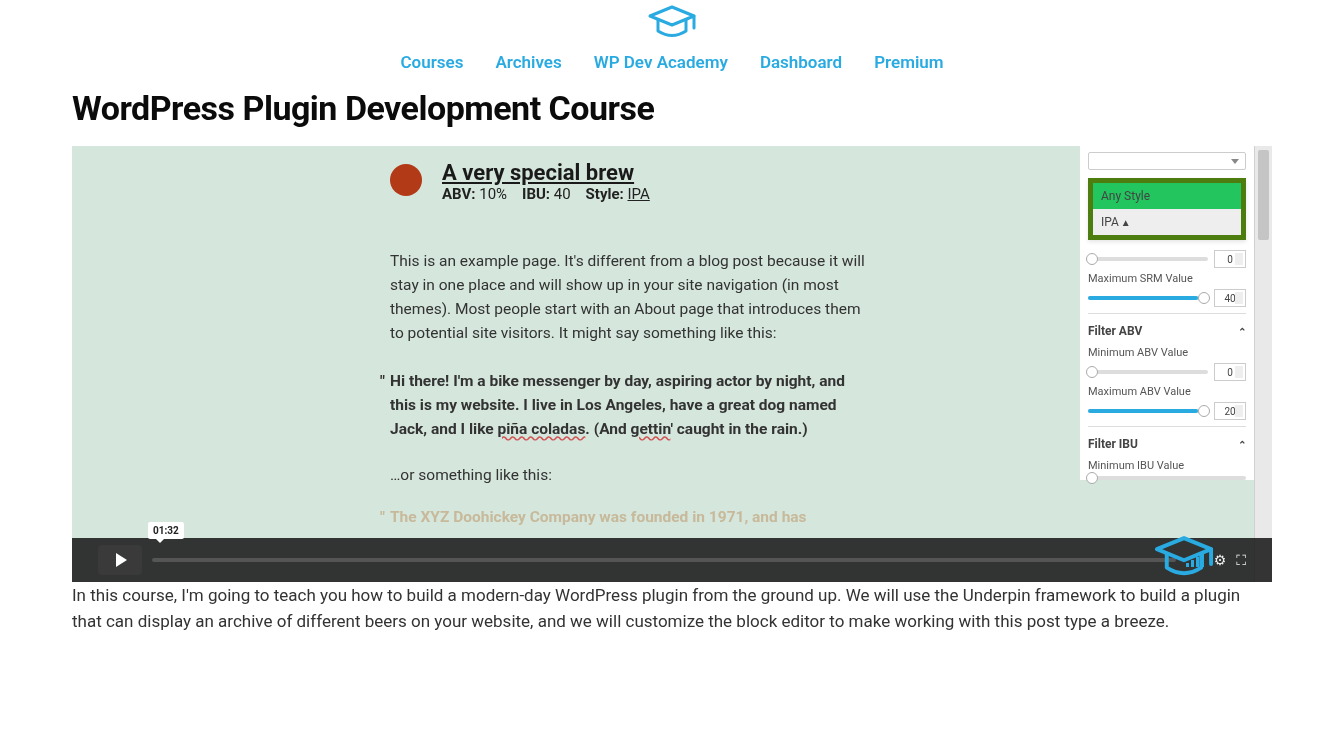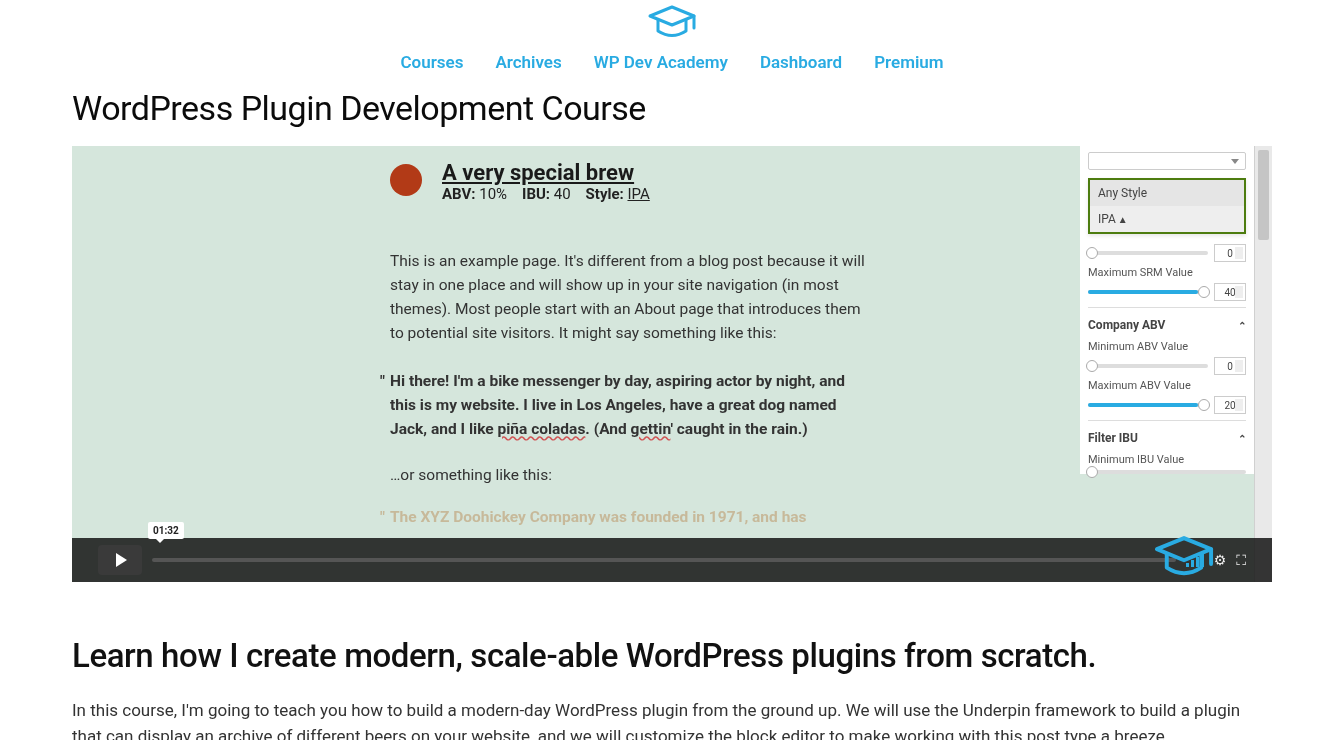--- a/index.html
+++ b/index.html
@@ -2,21 +2,21 @@
 <html><head>
 <meta charset="utf-8">
 <style>
   * { box-sizing: border-box; margin: 0; padding: 0; }
   body { font-family: -apple-system, BlinkMacSystemFont, "Segoe UI", Roboto, Helvetica, Arial, sans-serif; color: #111; background:#fff; width:1344px; }
   .header { text-align:center; padding-top:4px; padding-bottom:8px; position:relative;}
   .logo { display:inline-block; }
   .nav { margin-top:4px; }
   .nav a { color:#29abe2; text-decoration:none; font-weight:600; font-size:17px; margin:0 14px; }
   .container { width:1200px; margin:0 auto; }
-  h1.page-title { font-size:34px; font-weight:400; letter-spacing:-0.5px; margin:8px 0 18px; color:#0b0b0b;}
+  h1.page-title { font-size:34px; font-weight:700; letter-spacing:-0.5px; margin:8px 0 18px; color:#0b0b0b;}
   .video-frame { position:relative; width:100%; height:436px; background:#d5e6dc; overflow:hidden;}
   .video-frame .scrollbar { position:absolute; right:0; top:0; bottom:0; width:18px; background:#e9e9e9; border-left:1px solid #d0d0d0;}
   .video-frame .scrollbar:before{content:'';position:absolute;left:3px;top:4px;right:3px;height:90px;background:#c5c5c5;border-radius:2px;}
   .article { position:absolute; left:318px; top:14px; width:480px; }
   .brew-head { display:flex; align-items:flex-start; }
   .brew-dot { width:32px;height:32px;border-radius:50%;background:#b23a17;margin-right:20px;margin-top:4px;flex:none;}
   .brew-title a{ font-size:22px; font-weight:700; color:#1a1a1a; text-decoration:underline; }
   .brew-meta { font-size:15px; color:#222;}
   .brew-meta b{font-weight:700;}
   .brew-meta .ipa{text-decoration:underline;}
@@ -24,21 +24,21 @@
   .article .intro { margin-top:46px; }
   .article .quote { margin-top:24px; font-weight:700; position:relative;}
   .article .quote:before{content:'"';position:absolute;left:-10px;top:0;font-weight:700;}
   .article .quote .u{text-decoration:underline;text-decoration-style:wavy;text-decoration-color:#d05555;}
   .article .or { margin-top:22px; font-weight:400;}
   .article .xyz { margin-top:18px; font-weight:700; color:#c7b99a; position:relative;}
   .article .xyz:before{content:'"';position:absolute;left:-10px;top:0;}
   .sidebar { position:absolute; right:18px; top:0; width:174px; background:#fff; padding:6px 8px 0; font-size:11px; color:#444;}
   .sidebar .sel { border:1px solid #ccc; height:18px; border-radius:2px; position:relative; margin-bottom:8px;}
   .sidebar .sel:after{content:'';position:absolute;right:6px;top:6px;width:0;height:0;border-left:4px solid transparent;border-right:4px solid transparent;border-top:5px solid #888;}
-  .sidebar .dropdown{ border:2px solid #4d7c0f; background:#e5e5e5; box-shadow:0 2px 4px rgba(0,0,0,.1); margin-bottom:10px;}
+  .sidebar .dropdown{ border:5px solid #4d7c0f; background:#22c55e; box-shadow:0 2px 4px rgba(0,0,0,.1); margin-bottom:10px;}
   .sidebar .dropdown .opt{ padding:6px 8px; font-size:12px;}
   .sidebar .dropdown .opt.hover{ background:#eee;}
   .sidebar .dropdown .opt .cursor{ font-size:10px;margin-left:2px;}
   .sidebar .section-head{ display:flex; justify-content:space-between; align-items:center; font-weight:700; font-size:12px; border-top:1px solid #ddd; padding:10px 0 4px; margin-top:6px;}
   .sidebar .chev{ transform:rotate(180deg); font-size:10px;}
   .sidebar .lbl{ font-size:11px; color:#555; margin:4px 0 4px;}
   .sidebar .row{ display:flex; align-items:center; gap:6px;}
   .sidebar .slider{ flex:1; height:4px; background:#ddd; border-radius:2px; position:relative;}
   .sidebar .slider.fill:before{content:'';position:absolute;left:0;top:0;bottom:0;right:10px;background:#29abe2;border-radius:2px;}
   .sidebar .slider .knob{position:absolute;top:-4px;width:12px;height:12px;border-radius:50%;background:#fff;border:1px solid #aaa;}
@@ -121,21 +121,21 @@
         </div>
       <div class="lbl">Maximum SRM Value</div>
       <div class="row">
           <div class="slider fill">
             <div class="knob end"></div>
           </div>
           <div class="numbox">40</div>
         </div>
 
       <div class="section-head">
-          <span>Company ABV</span>
+          <span>Filter ABV</span>
           <span class="chev">⌄</span>
         </div>
       <div class="lbl">Minimum ABV Value</div>
       <div class="row">
           <div class="slider">
             <div class="knob start"></div>
           </div>
           <div class="numbox">0</div>
         </div>
       <div class="lbl">Maximum ABV Value</div>
@@ -177,15 +177,14 @@
         <g fill="none" stroke="#29abe2" stroke-width="3.2" stroke-linejoin="round">
           <path d="M4 12 L26 3 L48 12 L26 21 Z"></path>
           <path d="M12 16 L12 27 Q26 36 40 27 L40 16"></path>
           <path d="M48 12 L48 24" stroke-linecap="round"></path>
         </g>
       </svg>
     </div>
 
   </div>
 
-  <h2 class="subhead">Learn how I create modern, scale-able WordPress plugins from scratch.</h2>
   <p class="body">In this course, I'm going to teach you how to build a modern-day WordPress plugin from the ground up. We will use the Underpin framework to build a plugin that can display an archive of different beers on your website, and we will customize the block editor to make working with this post type a breeze.</p>
 </div>
 
 </body></html>

